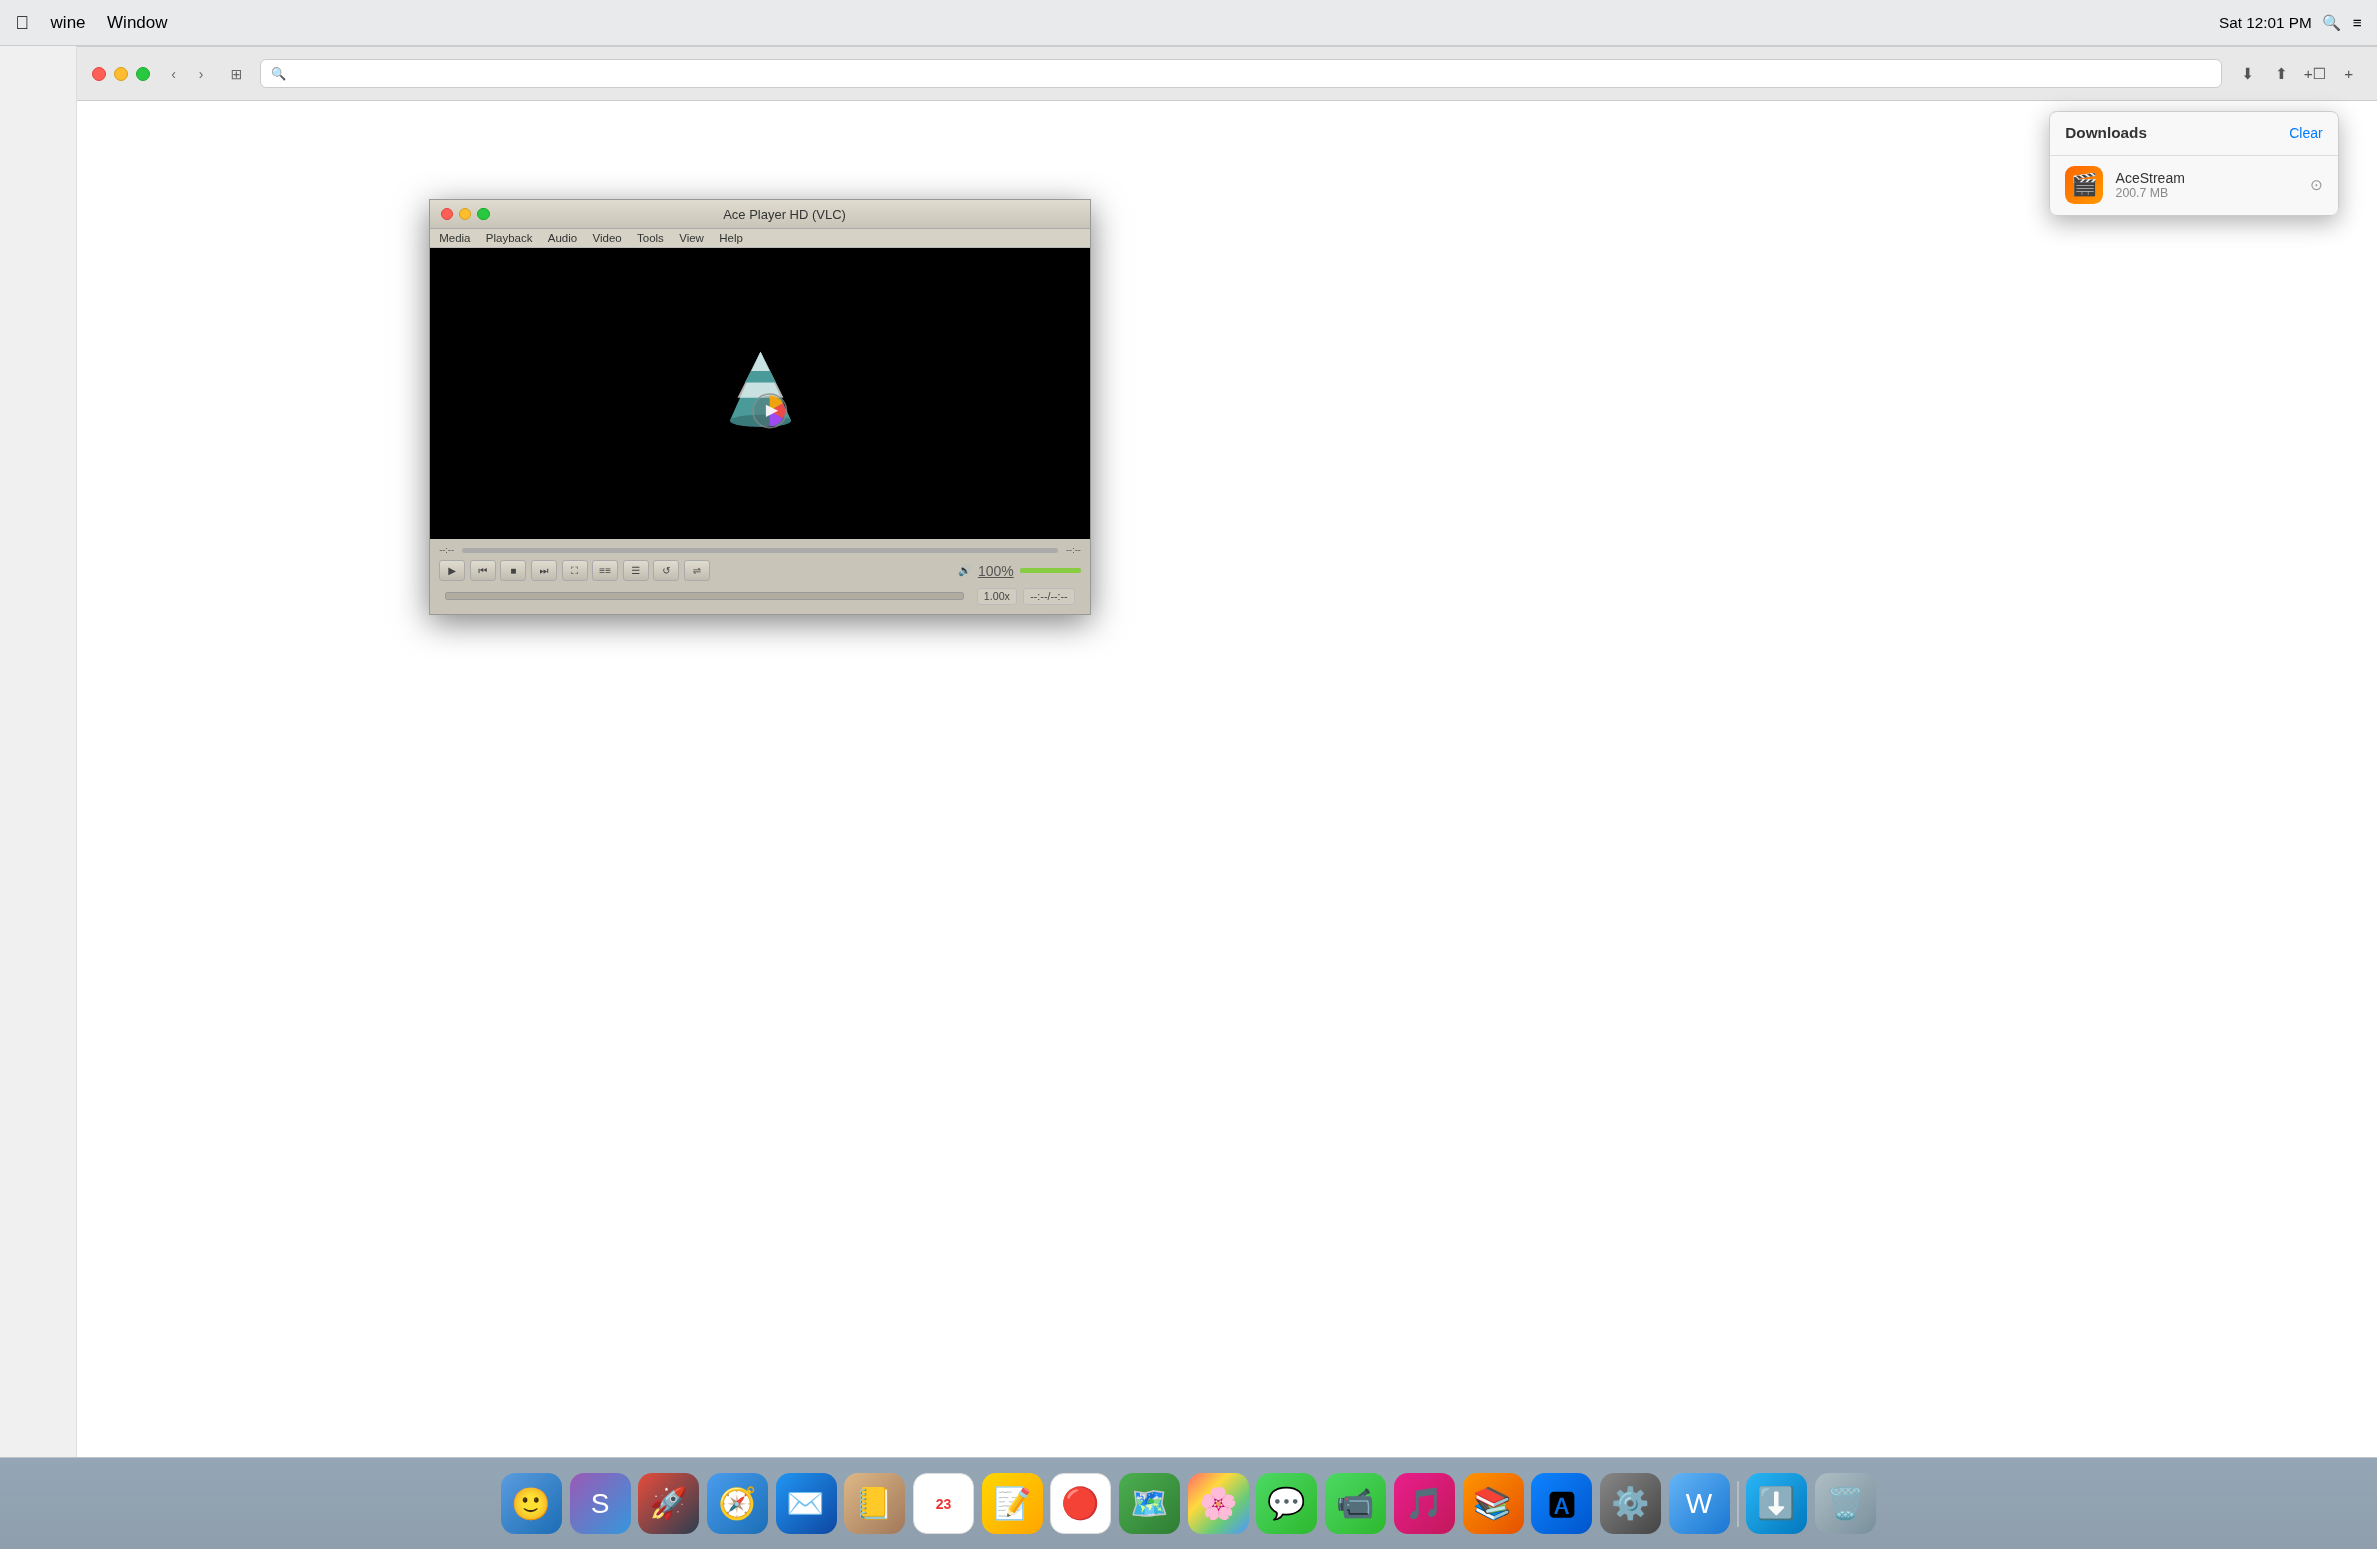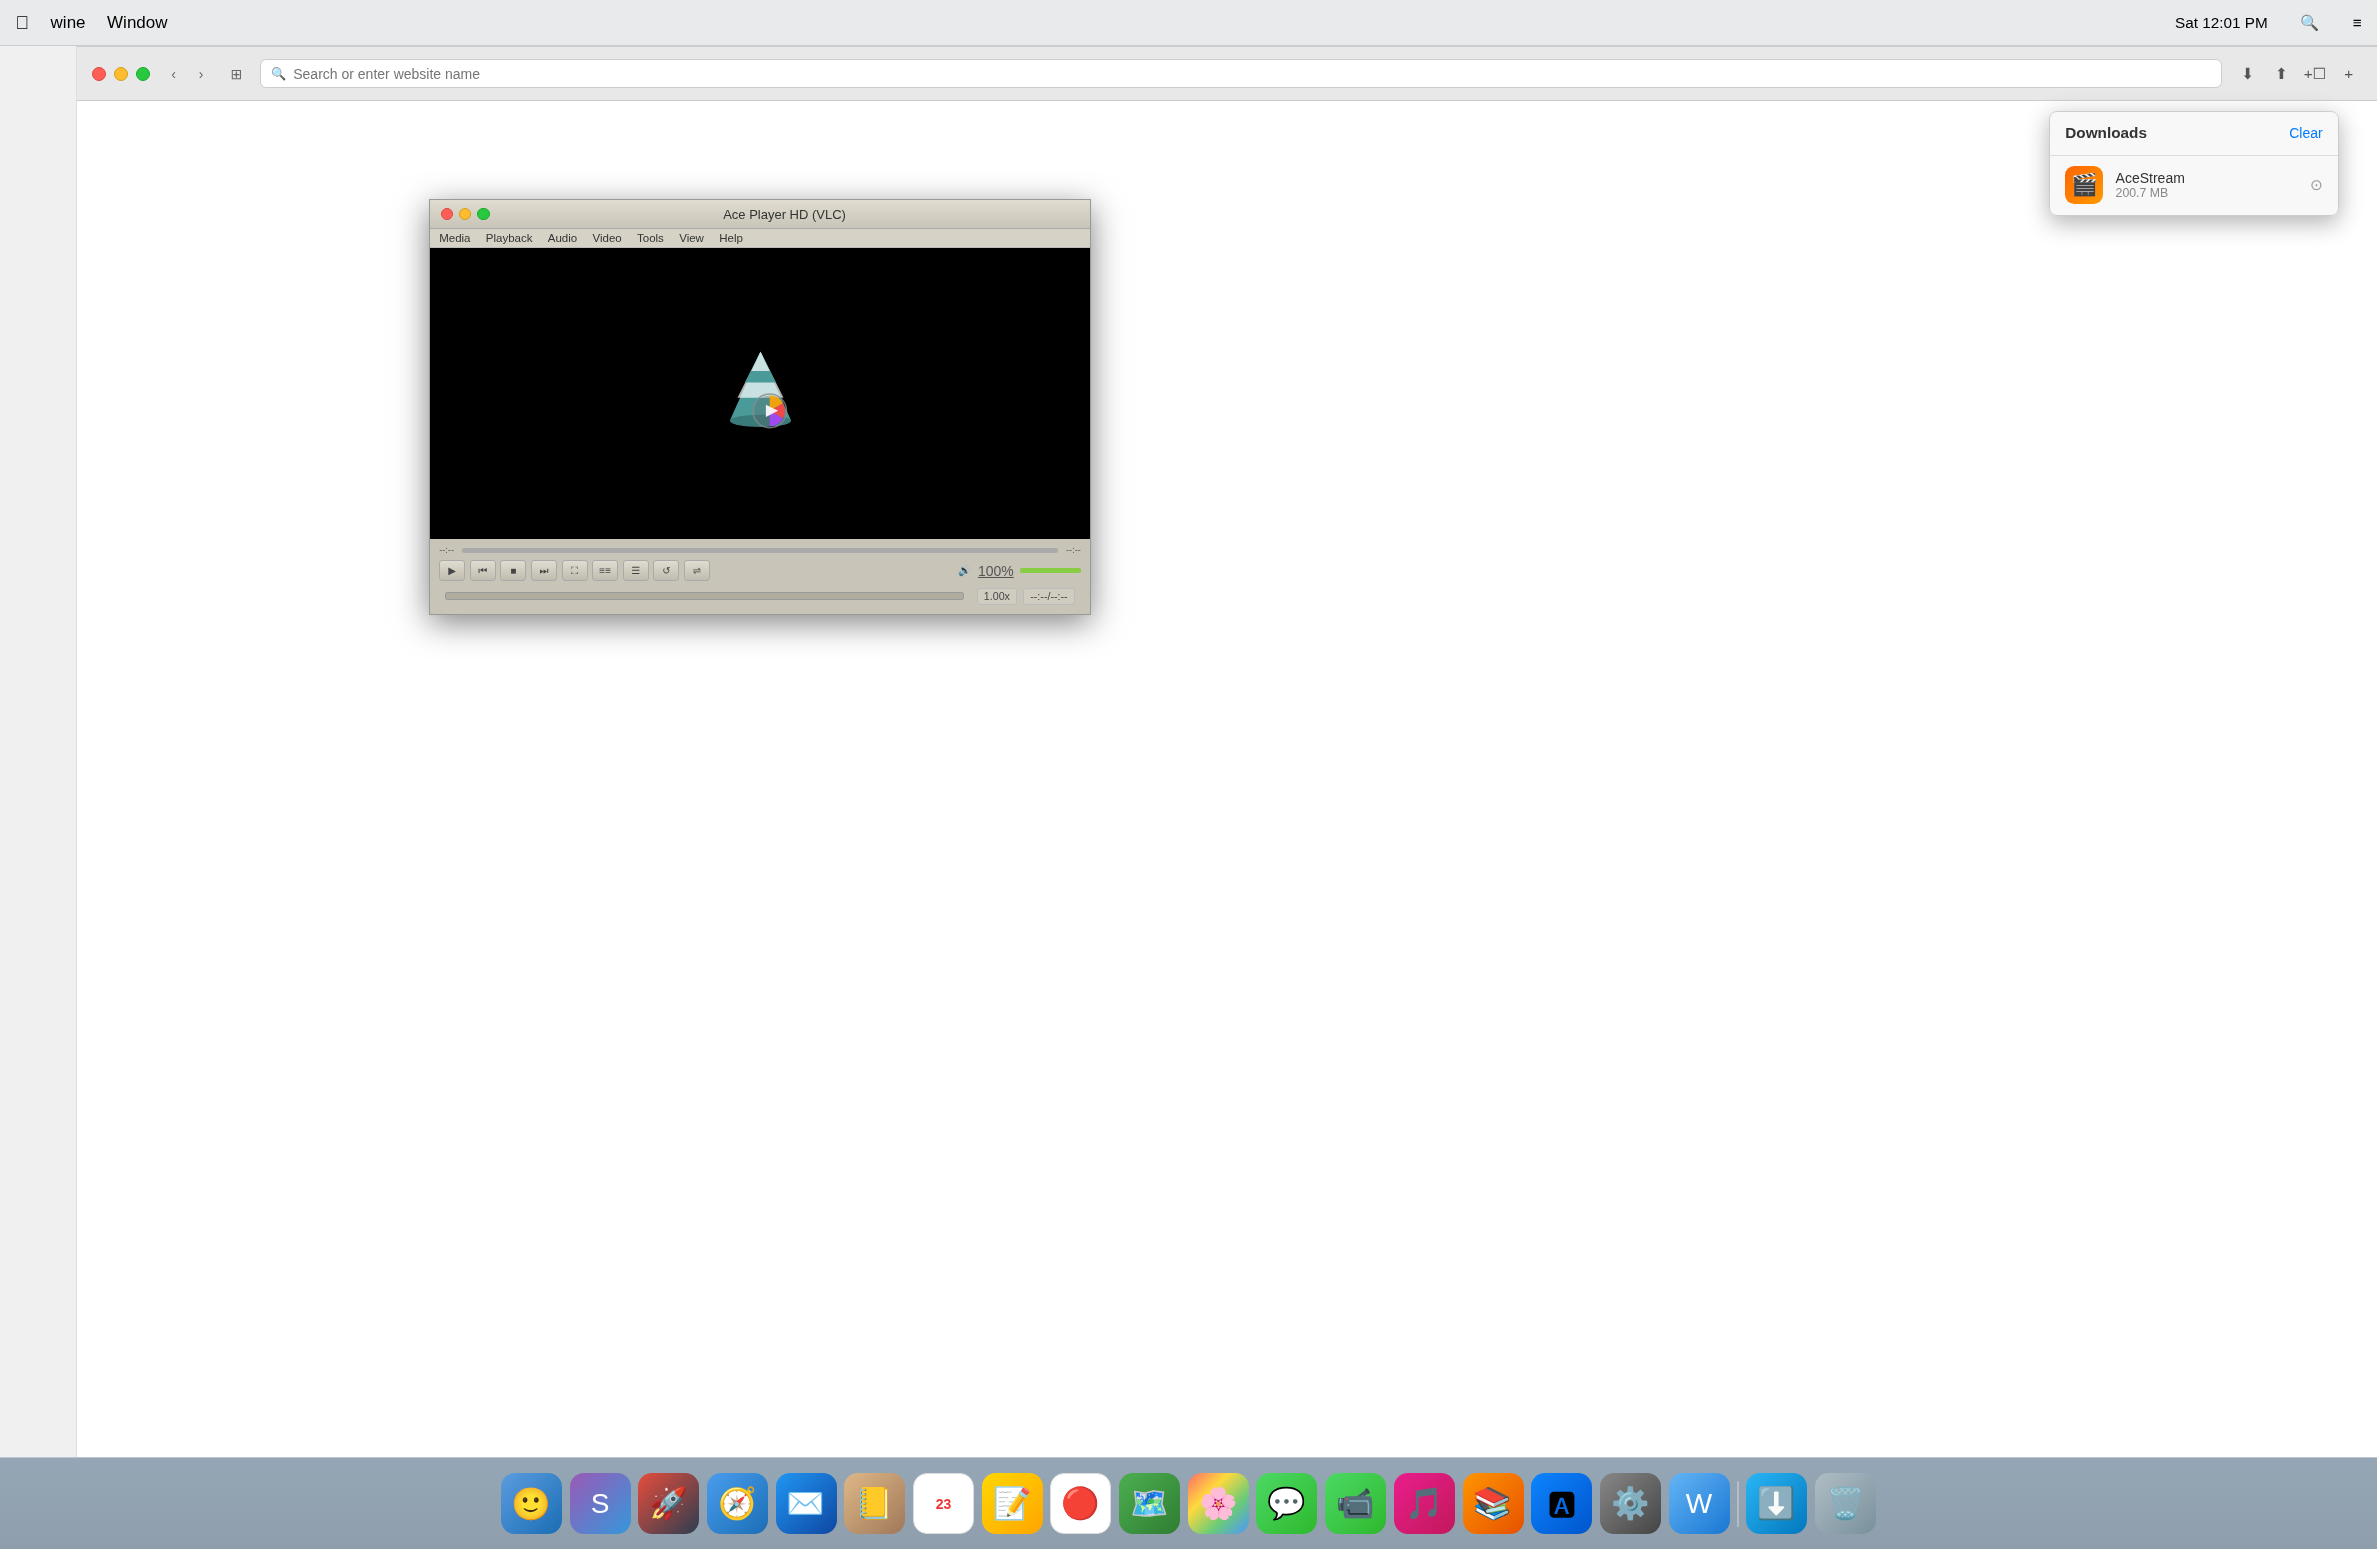--- a/index.html
+++ b/index.html
@@ -42,21 +42,21 @@
       color: #000;
       cursor: default;
     }
     .menubar-left .apple-logo {
       font-size: 18.4px;
     }
     .menubar-right {
       margin-left: auto;
       display: flex;
       align-items: flex-end;
-      gap: 33px;
+      gap: 11px;
     }
     .menubar-right span {
       font-size: 15.3px;
       color: #000;
     }
 
     
     .browser-window {
       position: absolute;
       top: 46px;
@@ -457,21 +457,20 @@
         <div class="tl tl-yellow"></div>
         <div class="tl tl-green"></div>
       </div>
       <div class="nav-buttons">
         <button class="nav-btn">‹</button>
         <button class="nav-btn">›</button>
       </div>
       <button class="sidebar-toggle">⊞</button>
       <div class="address-bar">
         <span>🔍</span>
-        <input type="text" placeholder="Search or enter website name" style="">
       </div>
       <div class="browser-actions">
         <button class="browser-action-btn">⬇</button>
         <button class="browser-action-btn">⬆</button>
         <button class="browser-action-btn">+☐</button>
         <button class="browser-action-btn">+</button>
       </div>
     </div>
     <div class="browser-content"></div>
   </div>

